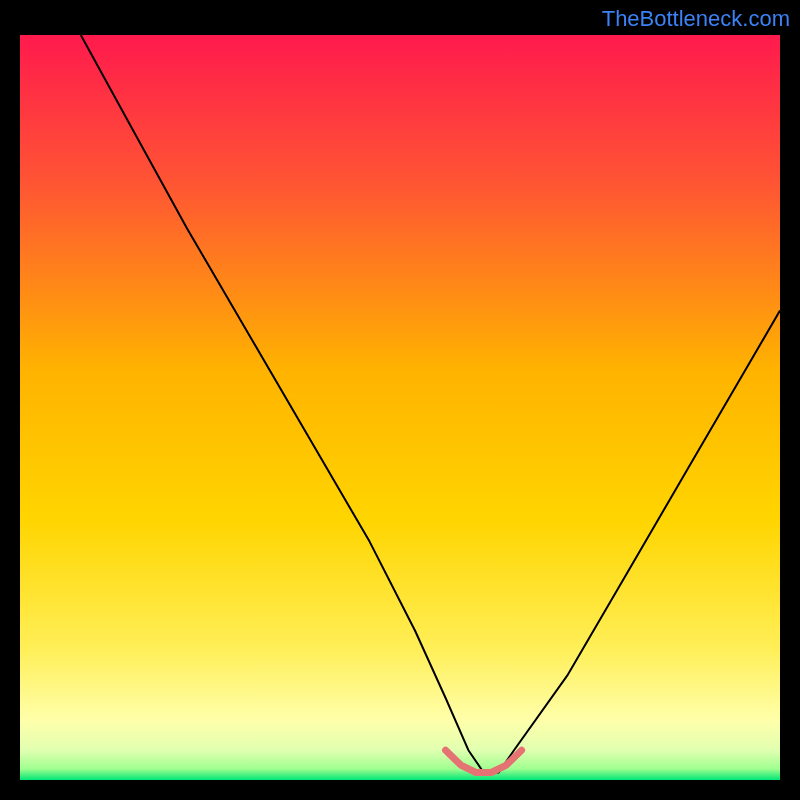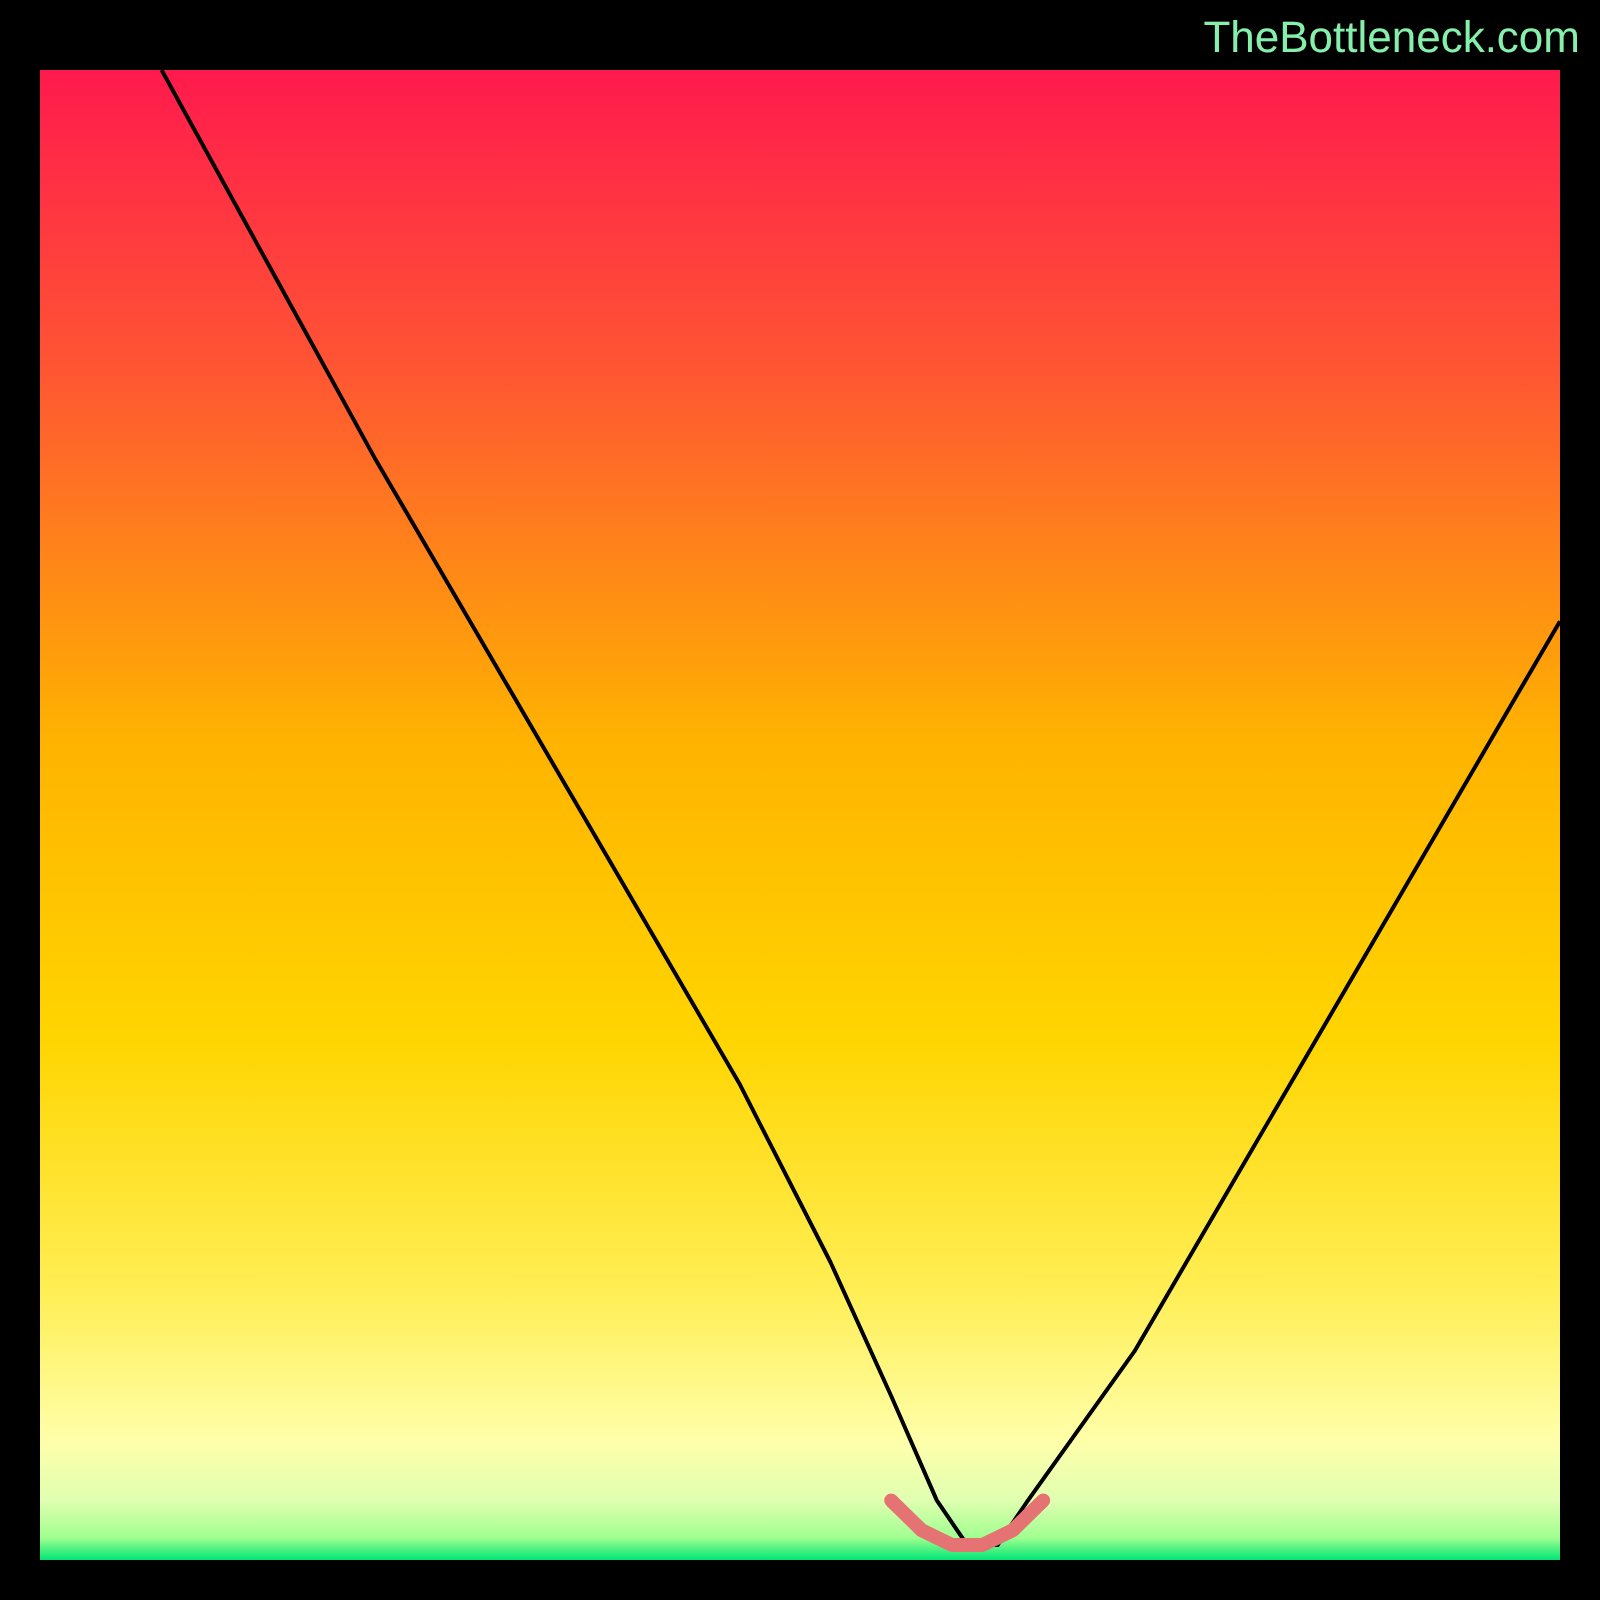--- a/index.html
+++ b/index.html
@@ -8,21 +8,21 @@
     width: 800px;
     height: 800px;
     background: #000;
     position: relative;
     font-family: Arial, sans-serif;
   }
   .watermark {
     position: absolute;
     top: 6px;
     right: 10px;
-    color: #86efac;
+    color: #3b82f6;
     font-size: 22px;
     font-weight: 500;
     z-index: 10;
   }
   .plot-area {
     position: absolute;
     left: 20px;
     top: 35px;
     width: 760px;
     height: 745px;

